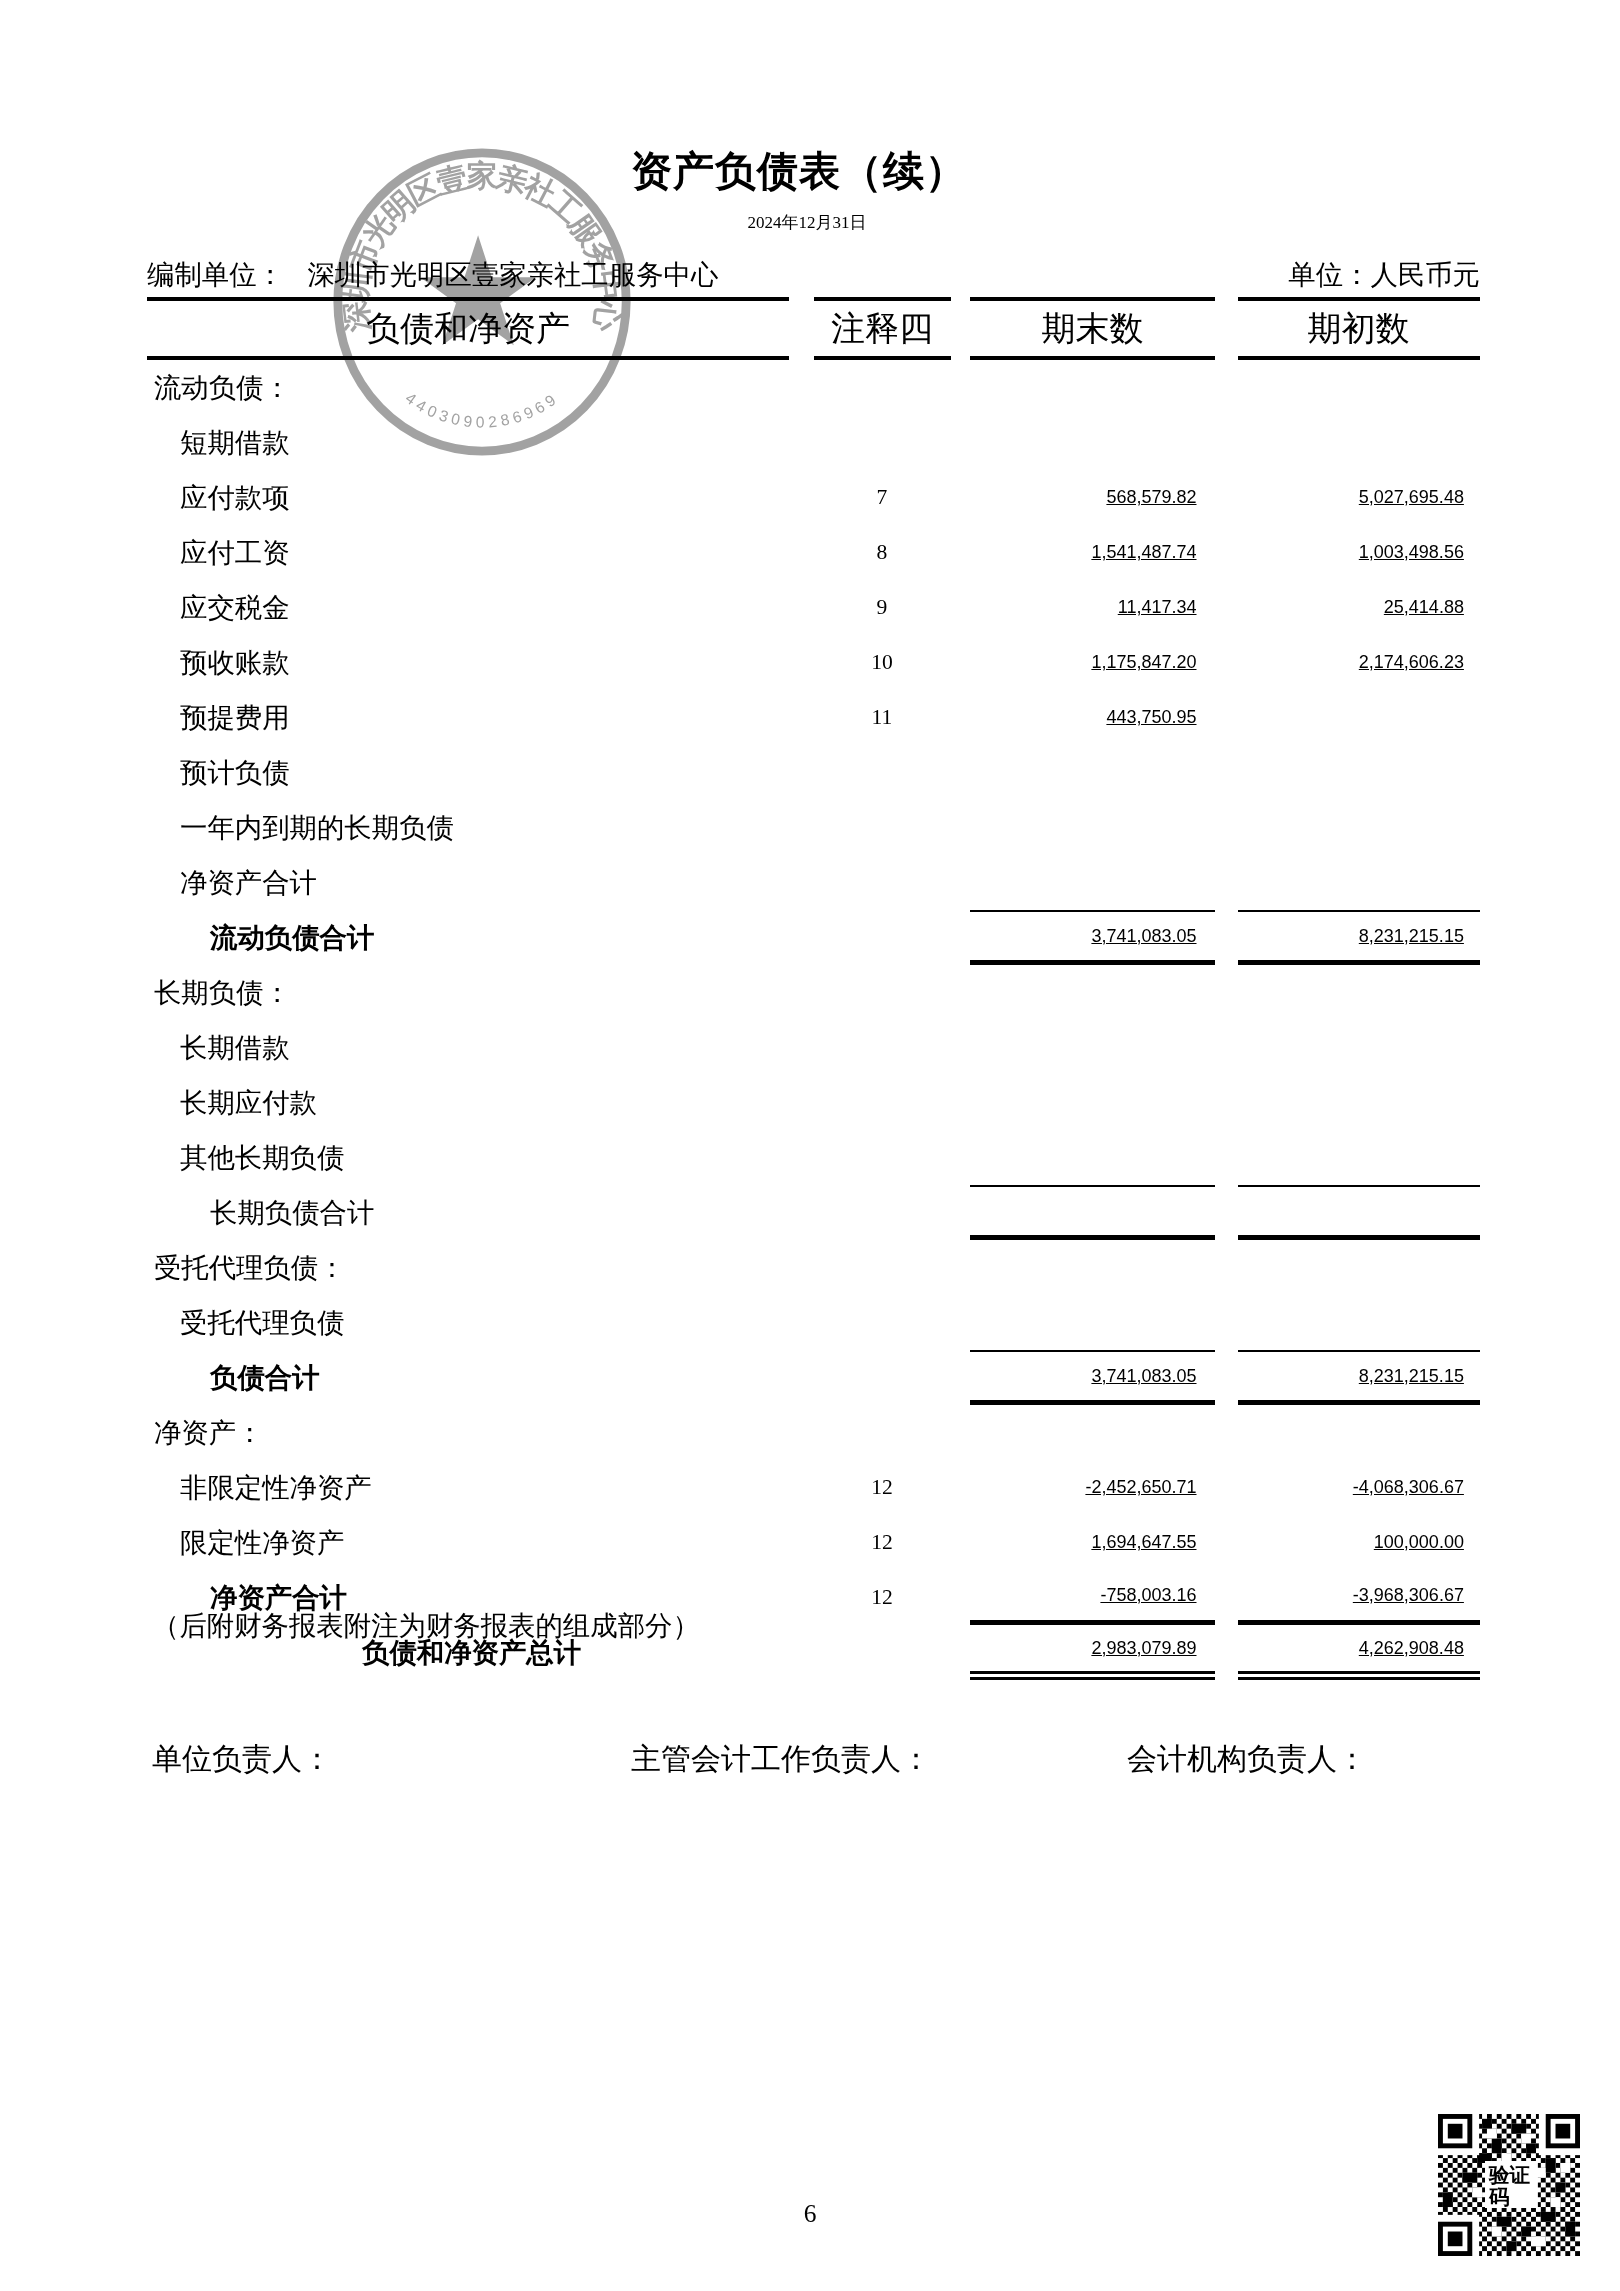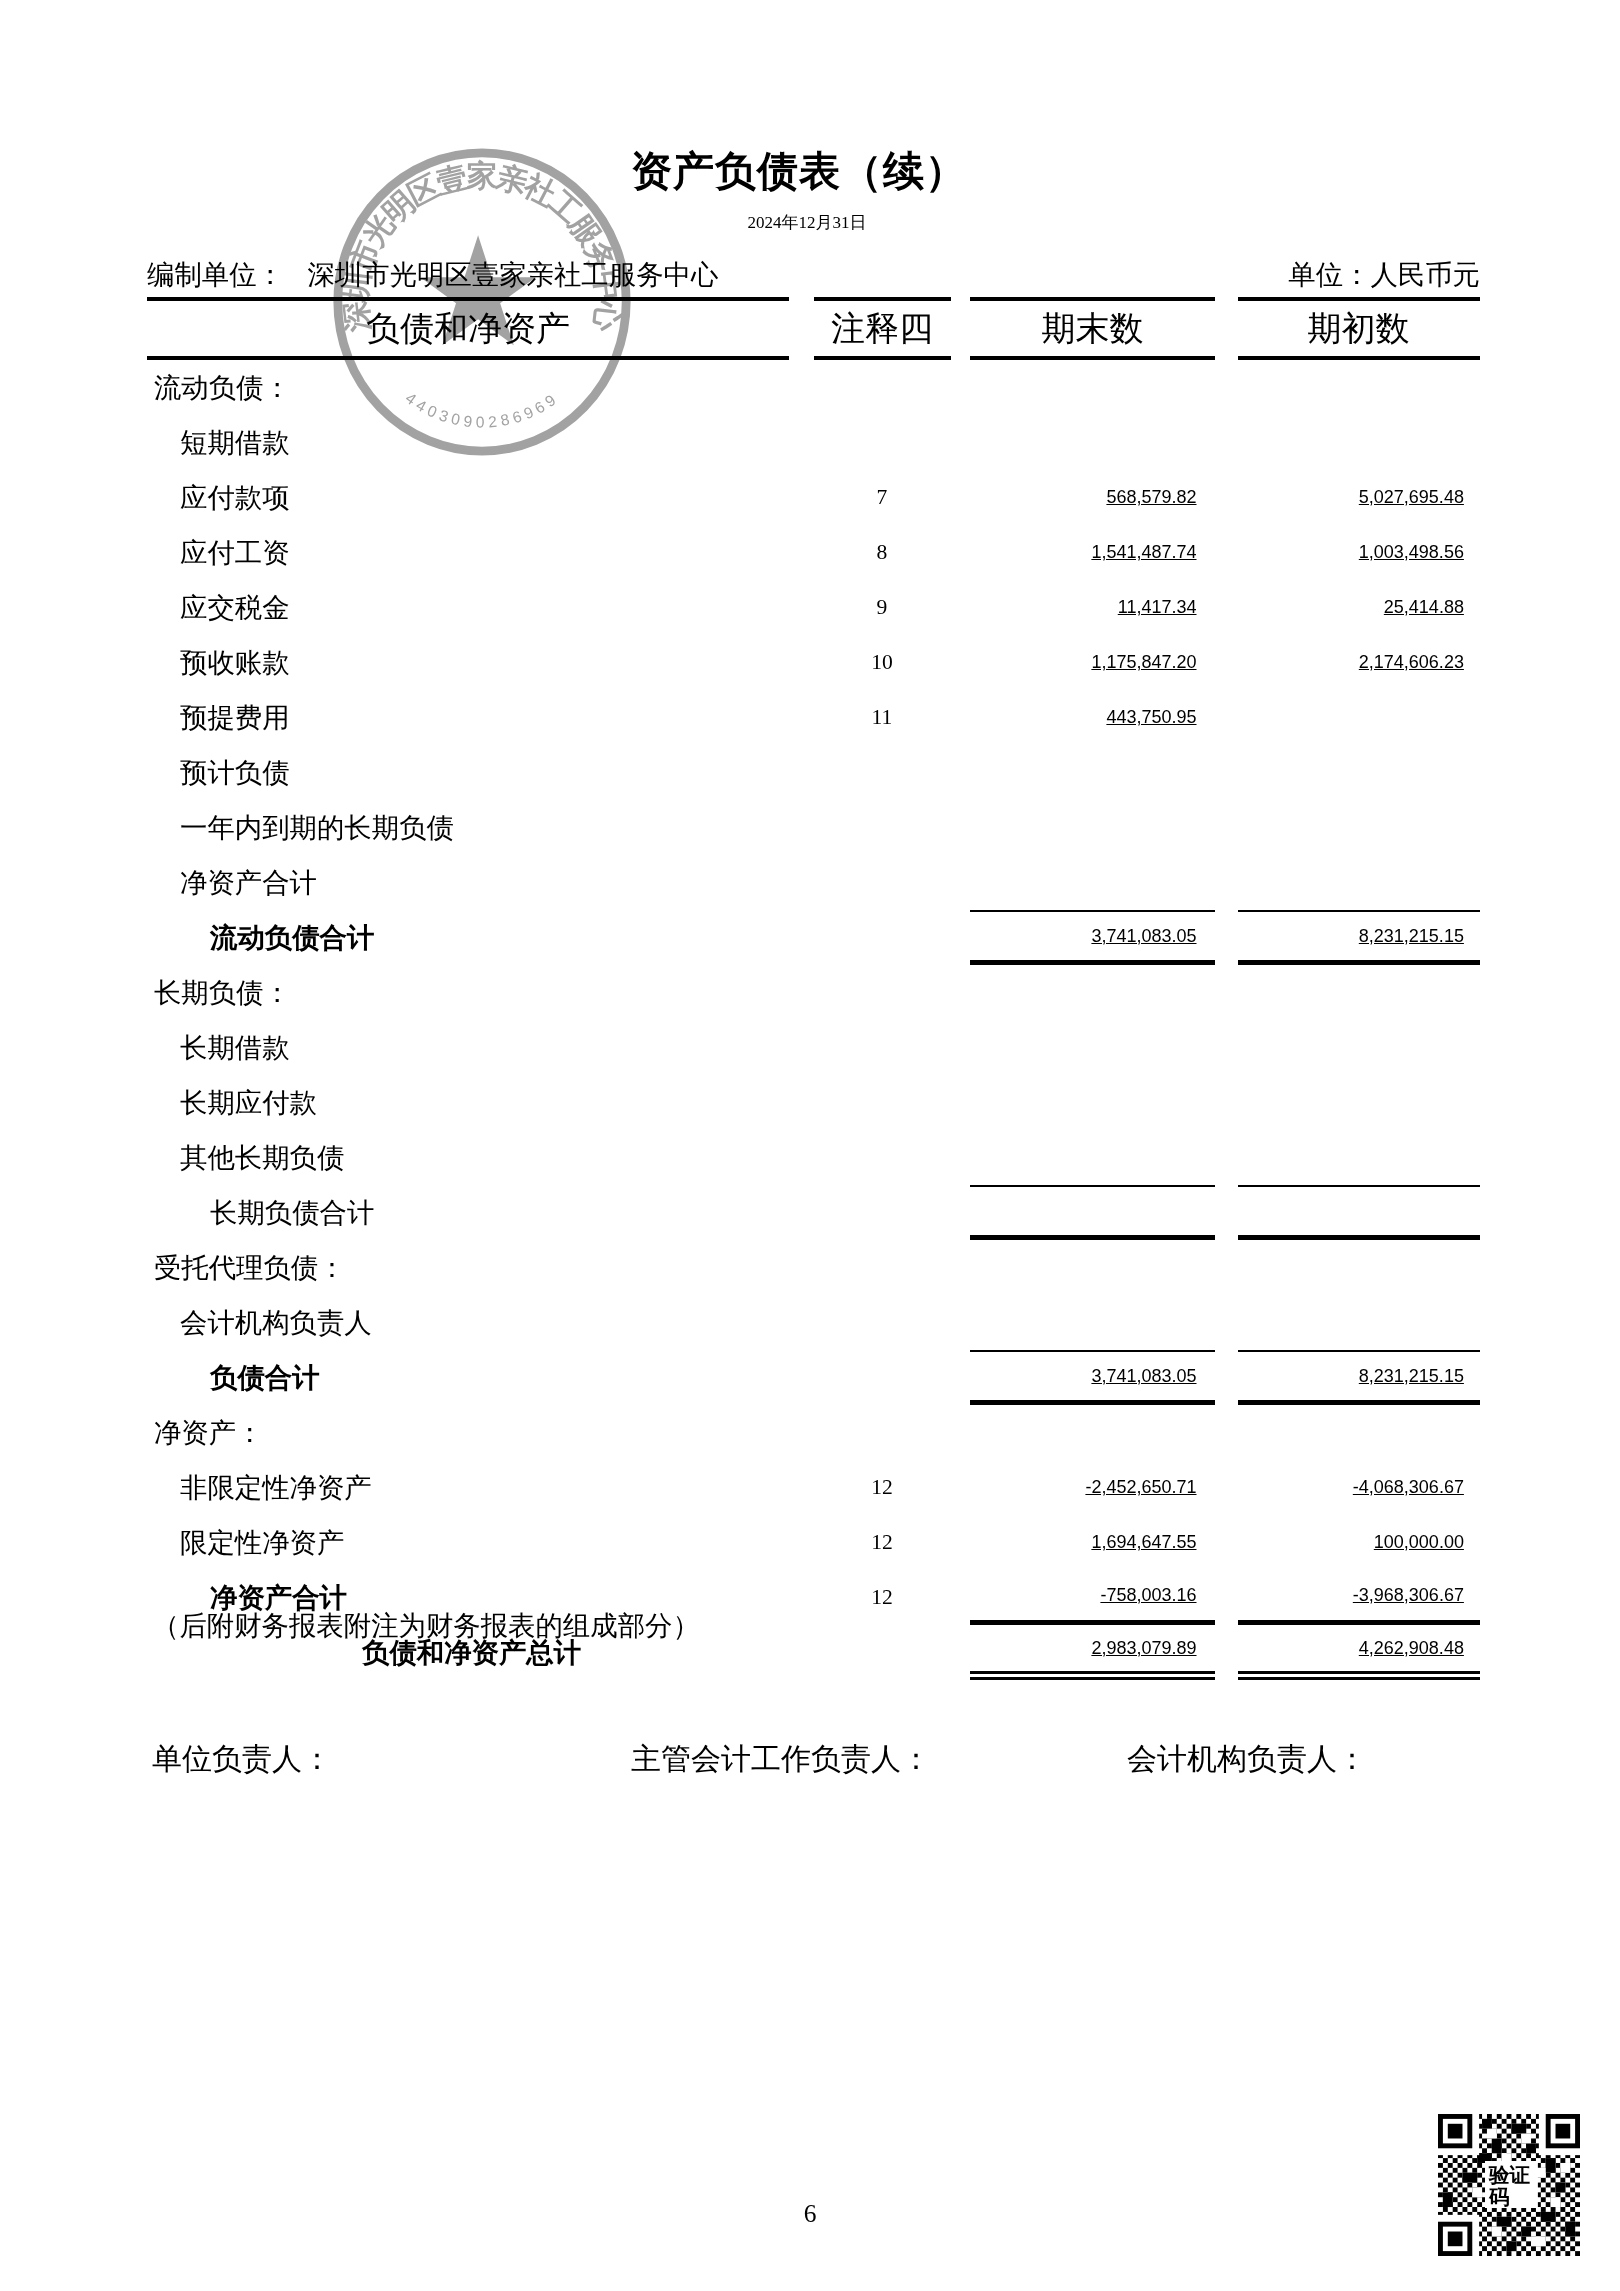--- a/index.html
+++ b/index.html
@@ -272,21 +272,21 @@
             <div class="c1">受托代理负债：</div>
             <div class="g1"></div>
             <div class="c2"></div>
             <div class="g2"></div>
             <div class="c3 num"></div>
             <div class="g3"></div>
             <div class="c4 num"></div>
           </div>
 
           <div class="brow item">
-            <div class="c1">会计机构负责人</div>
+            <div class="c1">受托代理负债</div>
             <div class="g1"></div>
             <div class="c2"></div>
             <div class="g2"></div>
             <div class="c3 num"></div>
             <div class="g3"></div>
             <div class="c4 num"></div>
           </div>
 
           <div class="brow total bold rt rb-thick">
             <div class="c1">负债合计</div>

